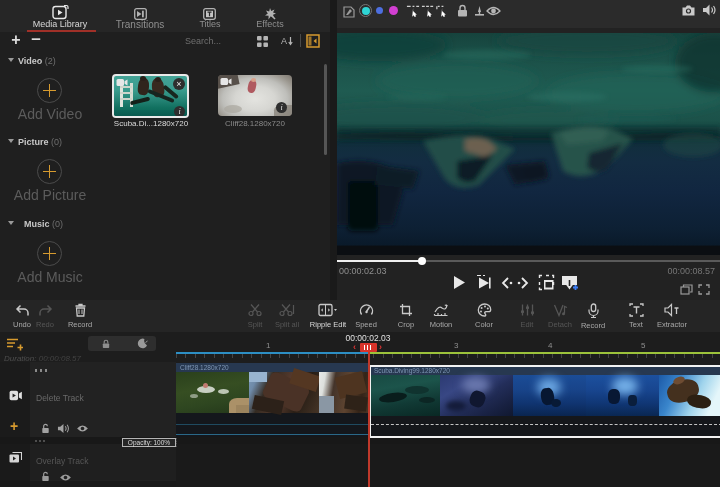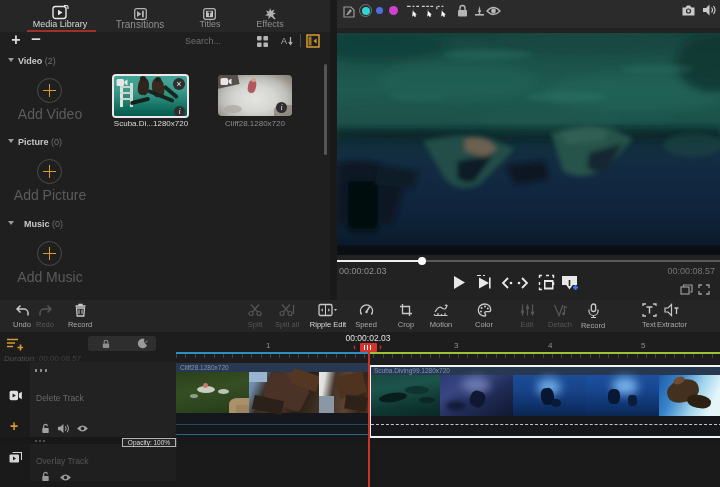--- a/index.html
+++ b/index.html
@@ -356,21 +356,21 @@
         </svg><div class="lb">Edit</div></div>
   <div class="tb dim" style="left:538px"><svg width="15" height="14" viewBox="0 0 15 14">
           <path d="M1.5 2 L6 12.5 L10 2" fill="none" stroke="#565656" stroke-width="1.3"></path>
           <path d="M11.5 10.5 V3.5 l2.5 1" fill="none" stroke="#565656" stroke-width="1.2"></path>
           <circle cx="10.5" cy="10.8" r="1.5" fill="#565656"></circle>
         </svg><div class="lb">Detach</div></div>
   <div class="tb" style="left:571px"><svg width="13" height="15" viewBox="0 0 13 15">
           <rect x="4.3" y="1" width="4.4" height="7.5" rx="2.2" fill="none" stroke="#c9c9c9" stroke-width="1.3"></rect>
           <path d="M2 6.5 v1.5 a4.5 4.5 0 0 0 9 0 V6.5 M6.5 13 v1.5 M4 14.5 h5" fill="none" stroke="#c9c9c9" stroke-width="1.2"></path>
         </svg><div class="lb">Record</div></div>
-  <div class="tb" style="left:627px"><svg width="15" height="14" viewBox="0 0 15 14">
+  <div class="tb" style="left:614px"><svg width="15" height="14" viewBox="0 0 15 14">
           <path d="M1 3 V1 h3 M11 1 h3 v2 M14 11 v2 h-3 M4 13 H1 v-2" fill="none" stroke="#c9c9c9" stroke-width="1.3"></path>
           <path d="M4.5 4 h6 M7.5 4 v6.5" stroke="#c9c9c9" stroke-width="1.4"></path>
         </svg><div class="lb">Text</div></div>
   <div class="tb" style="left:648px;width:48px;"><svg width="16" height="14" viewBox="0 0 16 14">
           <path d="M1 5 h3 l3.5-3.5 v11 L4 9 H1 Z" fill="none" stroke="#c9c9c9" stroke-width="1.2"></path>
           <path d="M10.5 5 h4 M12.5 5 v6" stroke="#c9c9c9" stroke-width="1.3"></path>
         </svg><div class="lb">Extractor</div></div>
 </div>
 
 <div class="abs" id="timeline" style="left:0;top:332px;width:720px;height:155px;background:#1d1d1d;">

